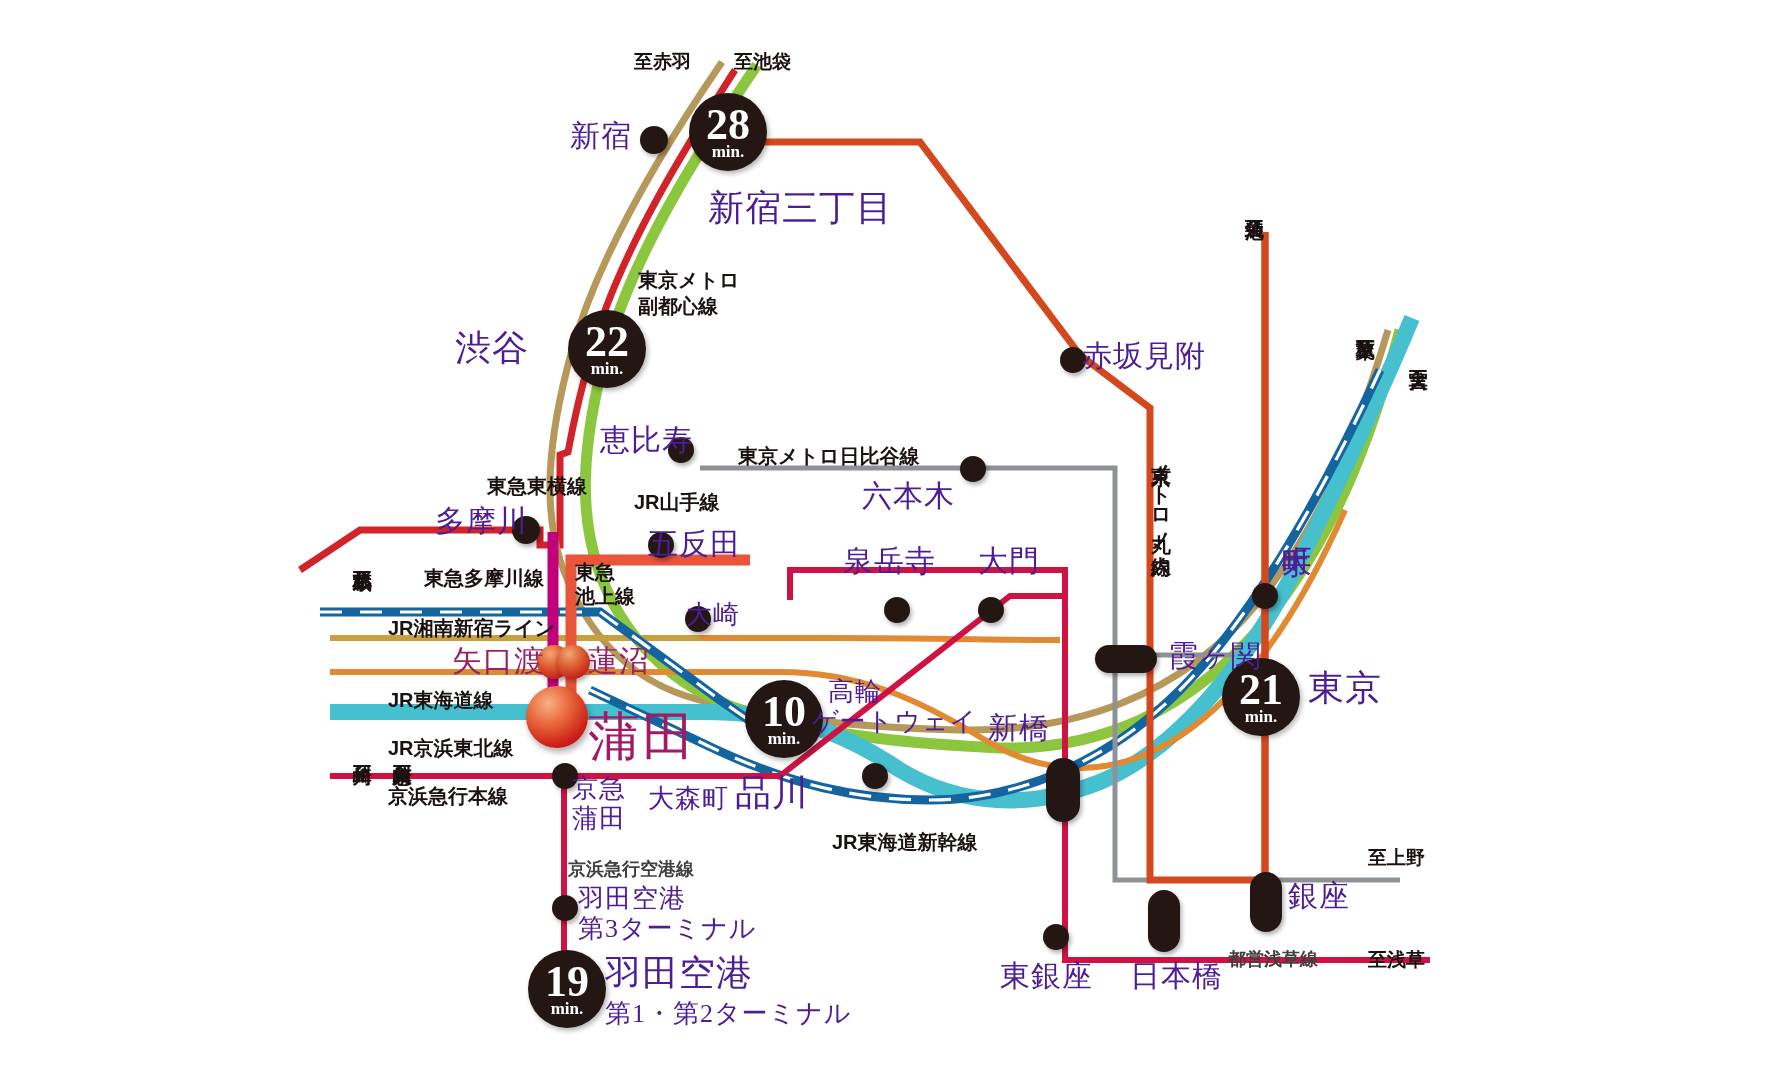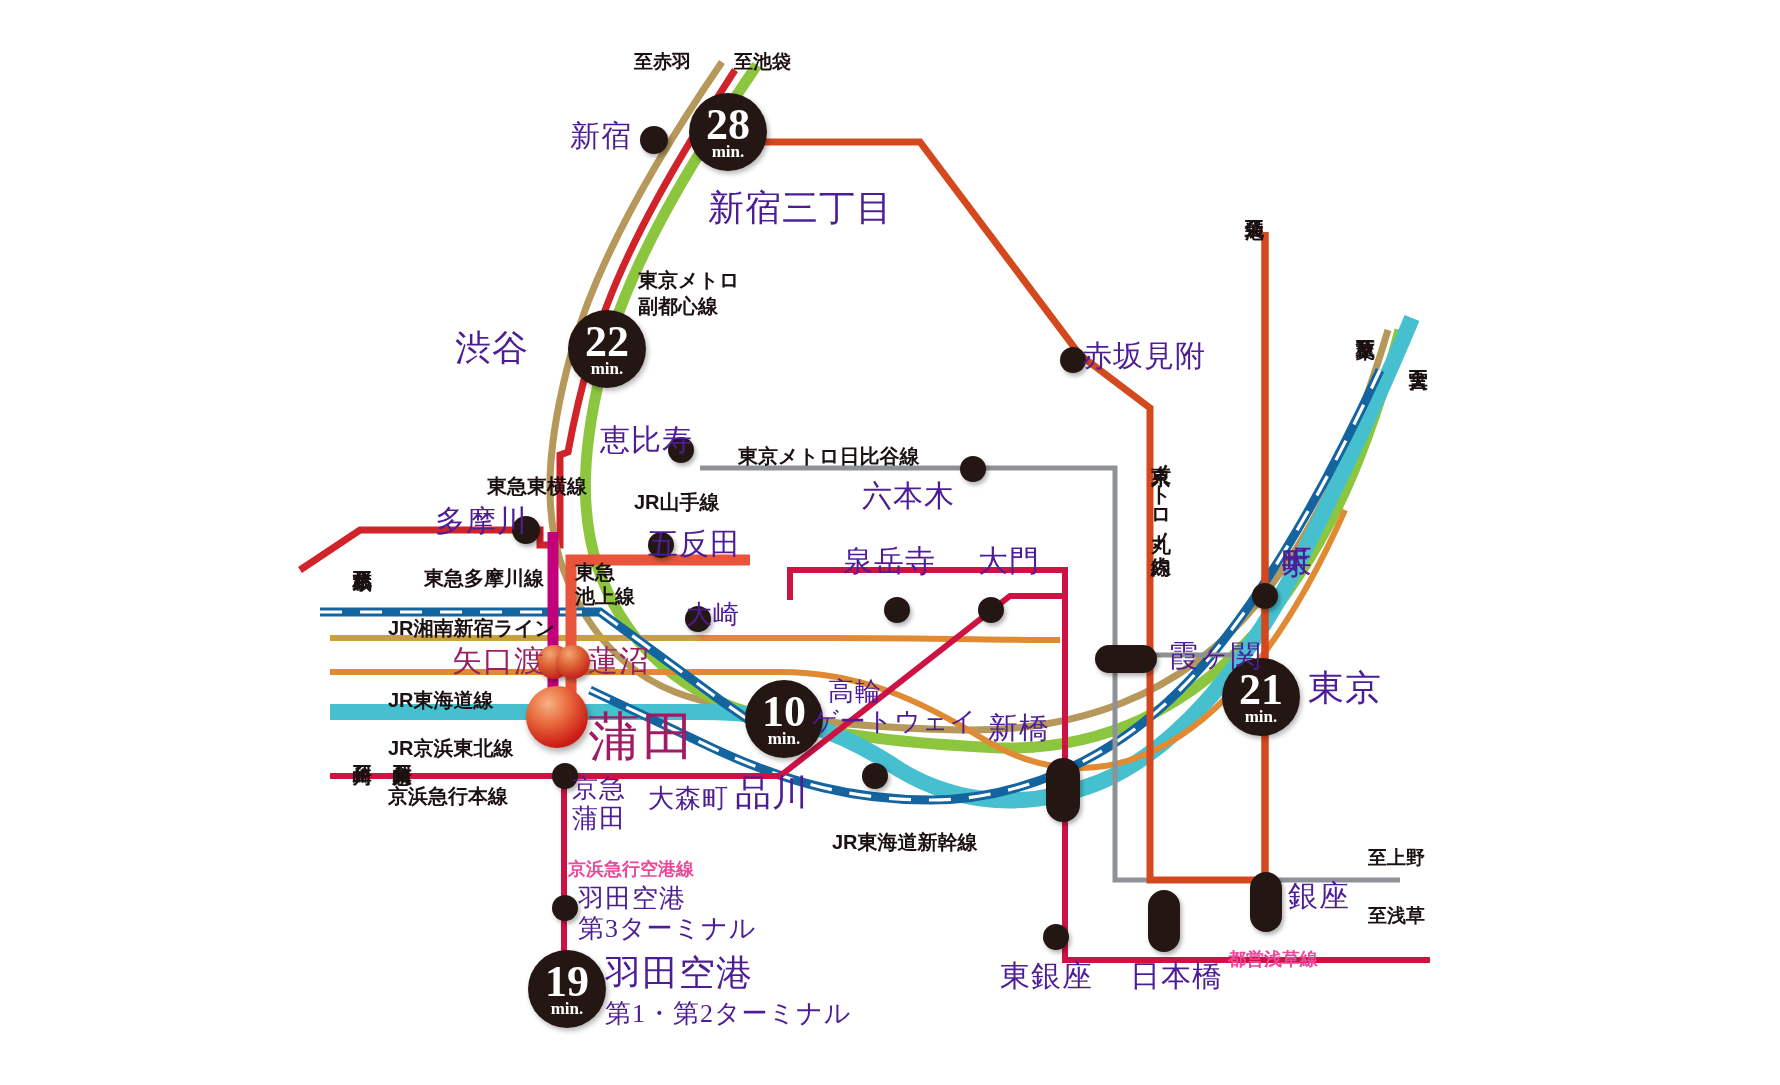--- a/index.html
+++ b/index.html
@@ -6,21 +6,21 @@
   body{width:1780px;height:1085px;overflow:hidden;font-family:"Liberation Serif","DejaVu Serif",serif;}
   #map{position:relative;width:1780px;height:1085px;background:#ffffff;}
   svg#lines{position:absolute;left:0;top:0;width:1780px;height:1085px;}
 
   .lbl{position:absolute;white-space:nowrap;color:#4c1d95;line-height:1.05;}
   .station{font-family:"Liberation Serif","DejaVu Serif",serif;font-weight:400;}
   .st-lg{font-size:36px;letter-spacing:1px;}
   .st-md{font-size:30px;letter-spacing:1px;}
   .st-sm{font-size:26px;letter-spacing:1px;}
   .line-name{font-family:"Liberation Sans","DejaVu Sans",sans-serif;font-size:20px;font-weight:700;color:#1a1110;letter-spacing:0px;}
-  .line-name-sm{font-family:"Liberation Sans","DejaVu Sans",sans-serif;font-size:18px;font-weight:700;color:#ec4899;}
+  .line-name-sm{font-family:"Liberation Sans","DejaVu Sans",sans-serif;font-size:18px;font-weight:700;color:#404040;}
   .dir{font-family:"Liberation Sans","DejaVu Sans",sans-serif;font-size:19px;font-weight:700;color:#1a1110;}
   .vert{writing-mode:vertical-rl;text-orientation:upright;line-height:1.12;}
   .hl{color:#9c1f63;}
   .kamata{color:#a01b63;font-size:52px;letter-spacing:2px;}
 
   .badge{position:absolute;border-radius:50%;background:#241713;color:#fff;
          display:flex;flex-direction:column;align-items:center;justify-content:center;
          box-shadow:2px 3px 5px rgba(0,0,0,.28);}
   .badge .num{font-family:"Liberation Serif","DejaVu Serif",serif;font-weight:700;line-height:.95;}
   .badge .min{font-family:"Liberation Serif","DejaVu Serif",serif;font-weight:700;line-height:1;}
@@ -100,21 +100,21 @@
 
   <div class="lbl dir" style="left:634px;top:52px;">至赤羽</div>
   <div class="lbl dir" style="left:734px;top:52px;">至池袋</div>
   <div class="lbl dir vert" style="left:1244px;top:205px;">至池袋</div>
   <div class="lbl dir vert" style="left:1355px;top:325px;">至秋葉原</div>
   <div class="lbl dir vert" style="left:1408px;top:355px;">至大宮</div>
   <div class="lbl dir vert" style="left:352px;top:556px;">至武蔵小杉</div>
   <div class="lbl dir vert" style="left:352px;top:750px;">至川崎</div>
   <div class="lbl dir vert" style="left:392px;top:750px;">至京急川崎</div>
   <div class="lbl dir" style="left:1368px;top:848px;">至上野</div>
-  <div class="lbl dir" style="left:1368px;top:906px;">至浅草</div>
+  <div class="lbl dir" style="left:1368px;top:950px;">至浅草</div>
 
   <div class="lbl line-name" style="left:638px;top:270px;">東京メトロ</div>
   <div class="lbl line-name" style="left:638px;top:296px;">副都心線</div>
   <div class="lbl line-name" style="left:738px;top:446px;">東京メトロ日比谷線</div>
   <div class="lbl line-name vert" style="left:1150px;top:450px;">東京メトロ丸ノ内線</div>
   <div class="lbl line-name" style="left:487px;top:476px;">東急東横線</div>
   <div class="lbl line-name" style="left:424px;top:568px;">東急多摩川線</div>
   <div class="lbl line-name" style="left:575px;top:562px;">東急</div>
   <div class="lbl line-name" style="left:575px;top:586px;">池上線</div>
   <div class="lbl line-name" style="left:634px;top:492px;">JR山手線</div>

